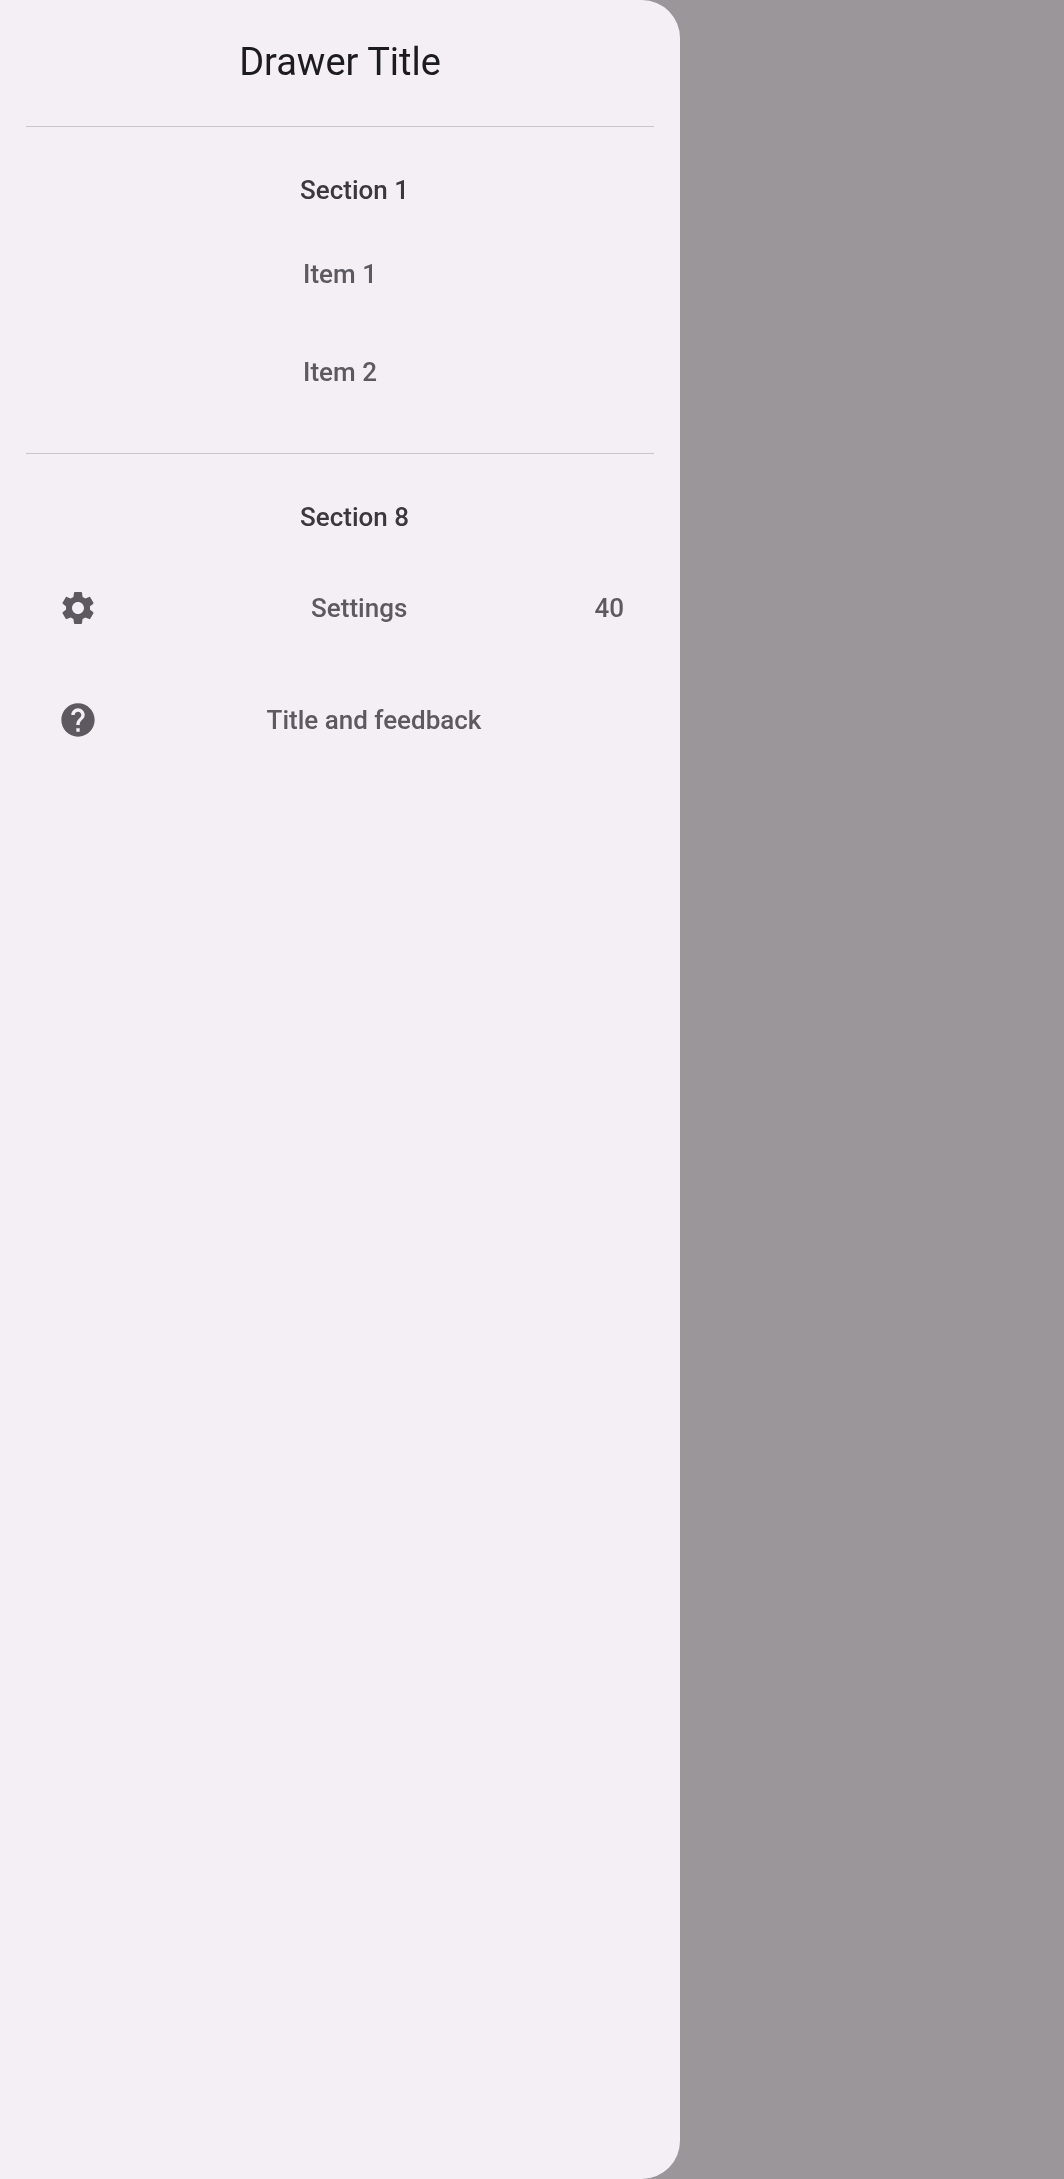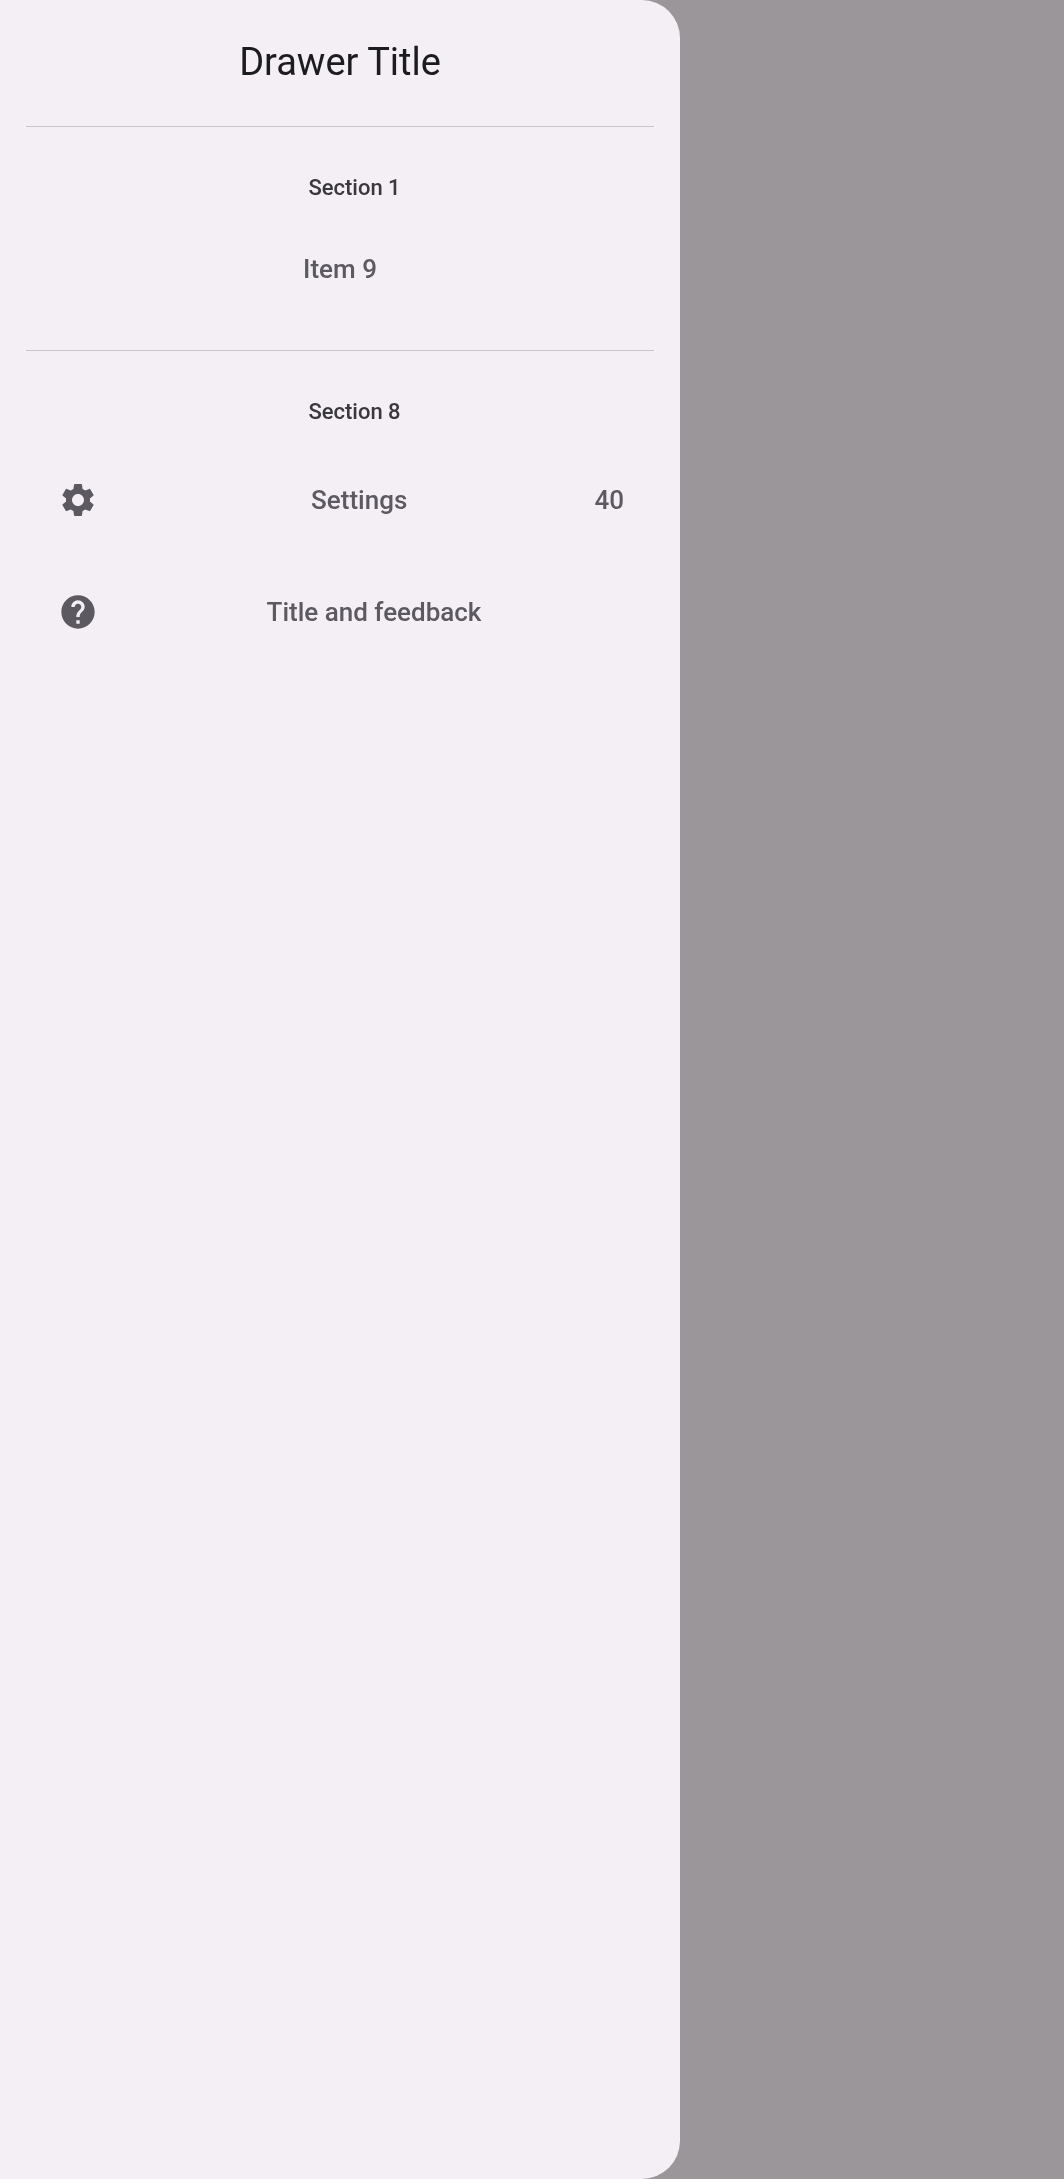--- a/index.html
+++ b/index.html
@@ -30,21 +30,21 @@
       font-weight: 400;
       color: #1c1b1f;
       padding: 0 56px 42px 56px;
     }
     .divider {
       height: 1px;
       background: #c9c4cb;
       margin: 0 26px;
     }
     .section-header {
-      font-size: 22px;
+      font-size: 26px;
       font-weight: 500;
       color: #3a383d;
       padding: 48px 27px 20px 56px;
     }
     .drawer-item {
       display: flex;
       align-items: center;
       padding: 34px 56px;
       font-size: 26px;
       font-weight: 500;
@@ -80,23 +80,26 @@
 </head>
 <body>
 
 <div class="drawer">
   <div class="drawer-title">Drawer Title</div>
   <div class="divider"></div>
 
   <div class="section-header">Section 1</div>
 
   <div class="drawer-item">
-    <span class="drawer-item-label">Item 9</span>
+    <span class="drawer-item-label">Item 1</span>
   </div>
 
+  <div class="drawer-item">
+    <span class="drawer-item-label">Item 2</span>
+  </div>
 
   <div class="section-spacer"></div>
   <div class="divider"></div>
 
   <div class="section-header">Section 8</div>
 
   <div class="drawer-item">
     <span class="drawer-item-icon">
       <svg viewBox="0 0 24 24">
           <path d="M19.14,12.94c0.04-0.3,0.06-0.61,0.06-0.94c0-0.32-0.02-0.64-0.07-0.94l2.03-1.58c0.18-0.14,0.23-0.41,0.12-0.61 l-1.92-3.32c-0.12-0.22-0.37-0.29-0.59-0.22l-2.39,0.96c-0.5-0.38-1.03-0.7-1.62-0.94L14.4,2.81c-0.04-0.24-0.24-0.41-0.48-0.41 h-3.84c-0.24,0-0.43,0.17-0.47,0.41L9.25,5.35C8.66,5.59,8.12,5.92,7.63,6.29L5.24,5.33c-0.22-0.08-0.47,0-0.59,0.22L2.74,8.87 C2.62,9.08,2.66,9.34,2.86,9.48l2.03,1.58C4.84,11.36,4.8,11.69,4.8,12s0.02,0.64,0.07,0.94l-2.03,1.58 c-0.18,0.14-0.23,0.41-0.12,0.61l1.92,3.32c0.12,0.22,0.37,0.29,0.59,0.22l2.39-0.96c0.5,0.38,1.03,0.7,1.62,0.94l0.36,2.54 c0.05,0.24,0.24,0.41,0.48,0.41h3.84c0.24,0,0.44-0.17,0.47-0.41l0.36-2.54c0.59-0.24,1.13-0.56,1.62-0.94l2.39,0.96 c0.22,0.08,0.47,0,0.59-0.22l1.92-3.32c0.12-0.22,0.07-0.47-0.12-0.61L19.14,12.94z M12,15.6c-1.98,0-3.6-1.62-3.6-3.6 s1.62-3.6,3.6-3.6s3.6,1.62,3.6,3.6S13.98,15.6,12,15.6z"></path>

